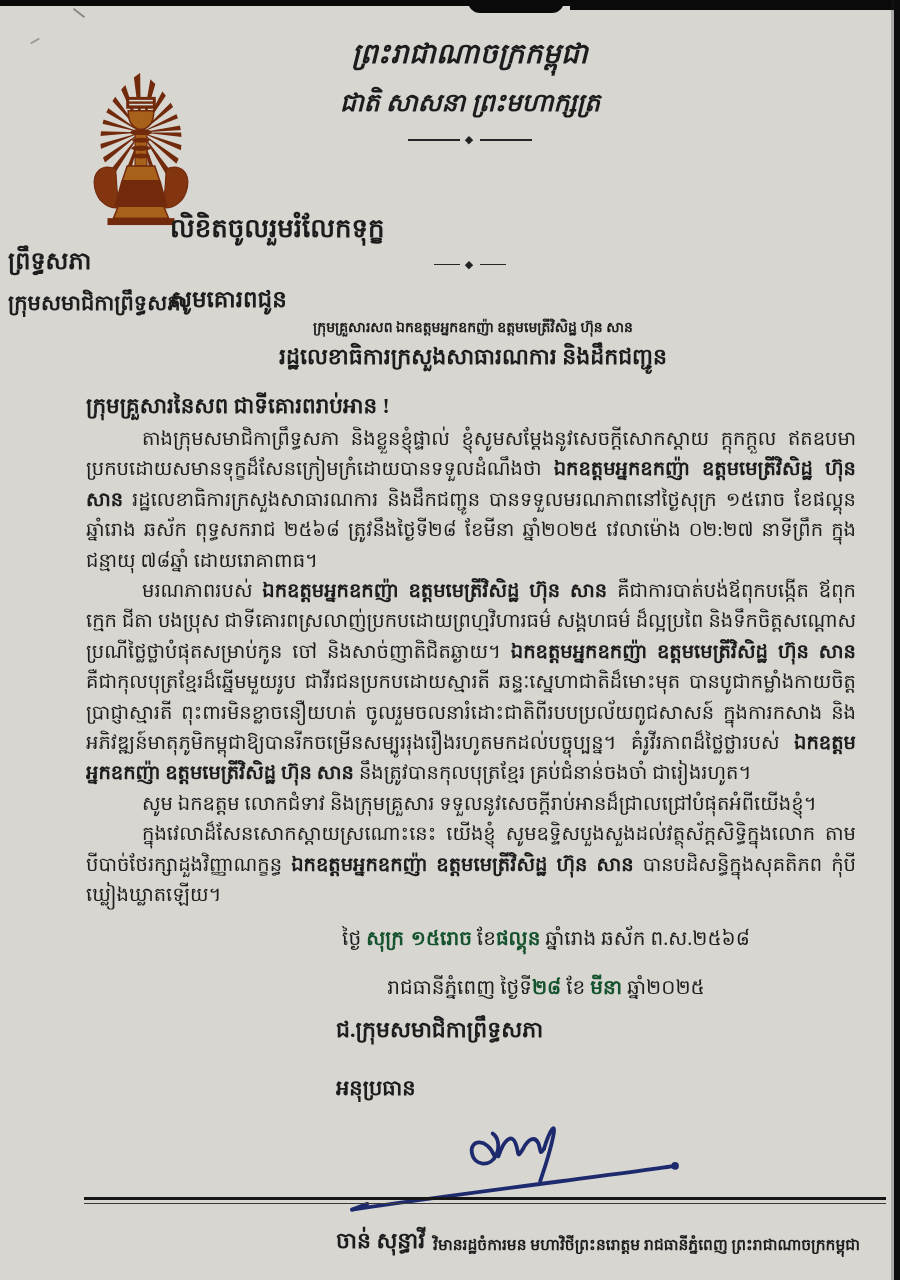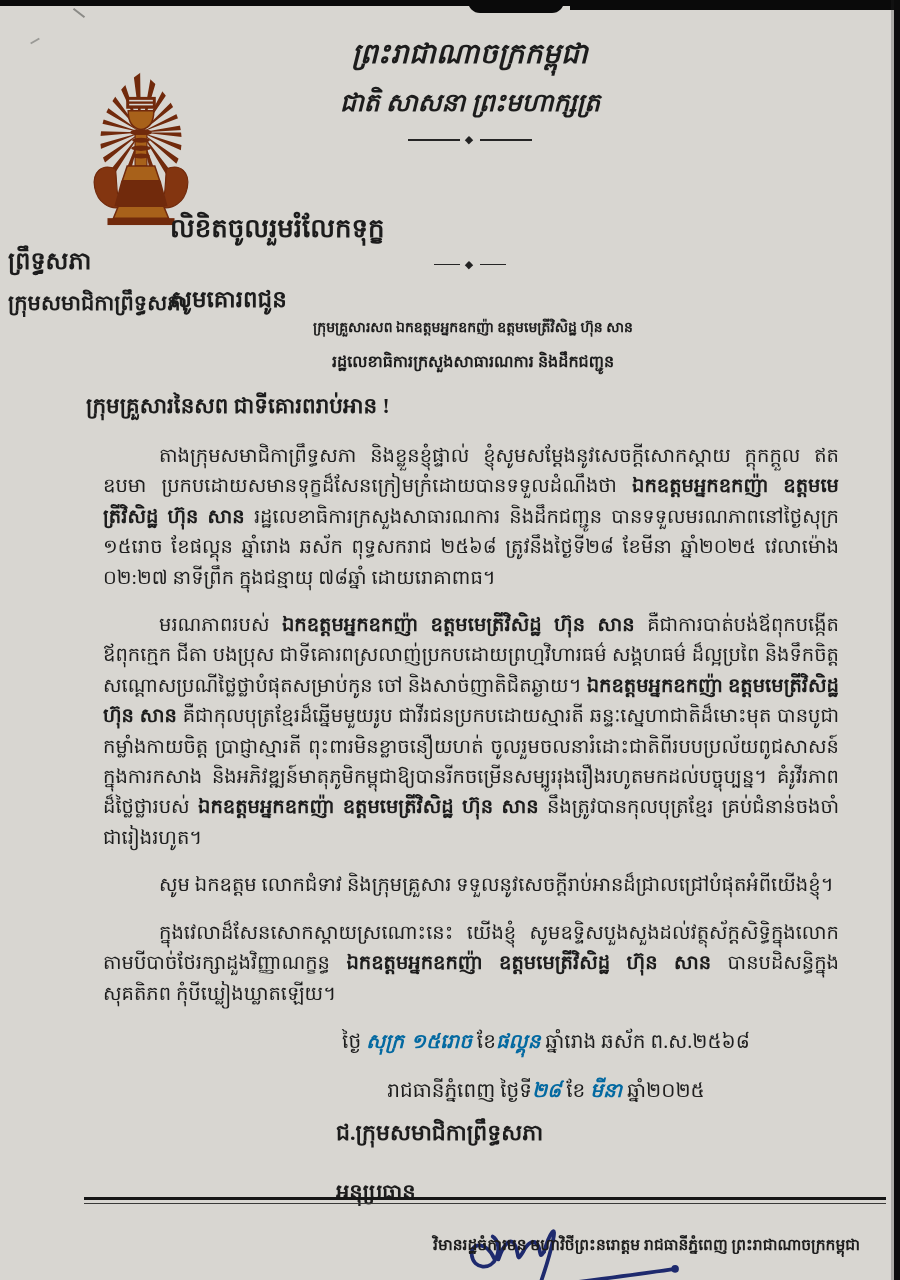--- a/index.html
+++ b/index.html
@@ -34,28 +34,28 @@
   .sender .group{font-size:21px;margin-top:8px;}
 
   
   .title-blk{position:absolute;top:212px;left:170px;width:600px;text-align:left;}
   .title-blk .title{font-size:26px;font-weight:bold;}
   .divider.small{margin-top:8px;}
   .divider.small::before,.divider.small::after{width:26px;height:1.5px;}
   .salute{font-size:23px;font-weight:bold;margin-top:14px;}
   .recipients{position:absolute;top:318px;left:90px;width:766px;text-align:center;font-weight:bold;}
   .recipients .r1{font-size:14px;}
-  .recipients .r2{font-size:16px;margin-top:12px;}
+  .recipients .r2{font-size:22px;margin-top:4px;}
   .salutation{position:absolute;top:392px;left:86px;font-size:21.5px;font-weight:bold;}
 
   
   .content{position:absolute;top:424px;left:86px;width:770px;font-size:19.5px;line-height:1.56;}
-  .para{margin:17px;text-indent:56px;text-align:justify;font-family:Liberation Serif, serif;}
+  .para{margin:0;text-indent:56px;text-align:justify;font-family:Liberation Serif, serif;}
   .b{font-weight:bold;}
-  .hw{color:#0369a1;font-family:"DejaVu Sans",cursive;font-style:italic;font-weight:bold;}
+  .hw{color:#14532d;font-family:"DejaVu Sans",cursive;font-weight:bold;}
 
   
   .dateline{margin:12px 0 0 150px;text-align:center;font-size:20px;}
   .dateline .dl2{margin-top:18px;}
   .sigblock{margin:10px 0 0 250px;width:420px;text-align:left;font-family:Liberation Serif, serif;}
   .sigblock .behalf{font-size:22px;font-weight:bold;}
   .sigblock .position{font-size:21px;font-weight:bold;margin-top:25px;}
   .sigblock .ink{margin:2px 0 0 -40px;}
   .sigblock .name{font-size:22px;font-weight:bold;margin-top:-6px;}
 

